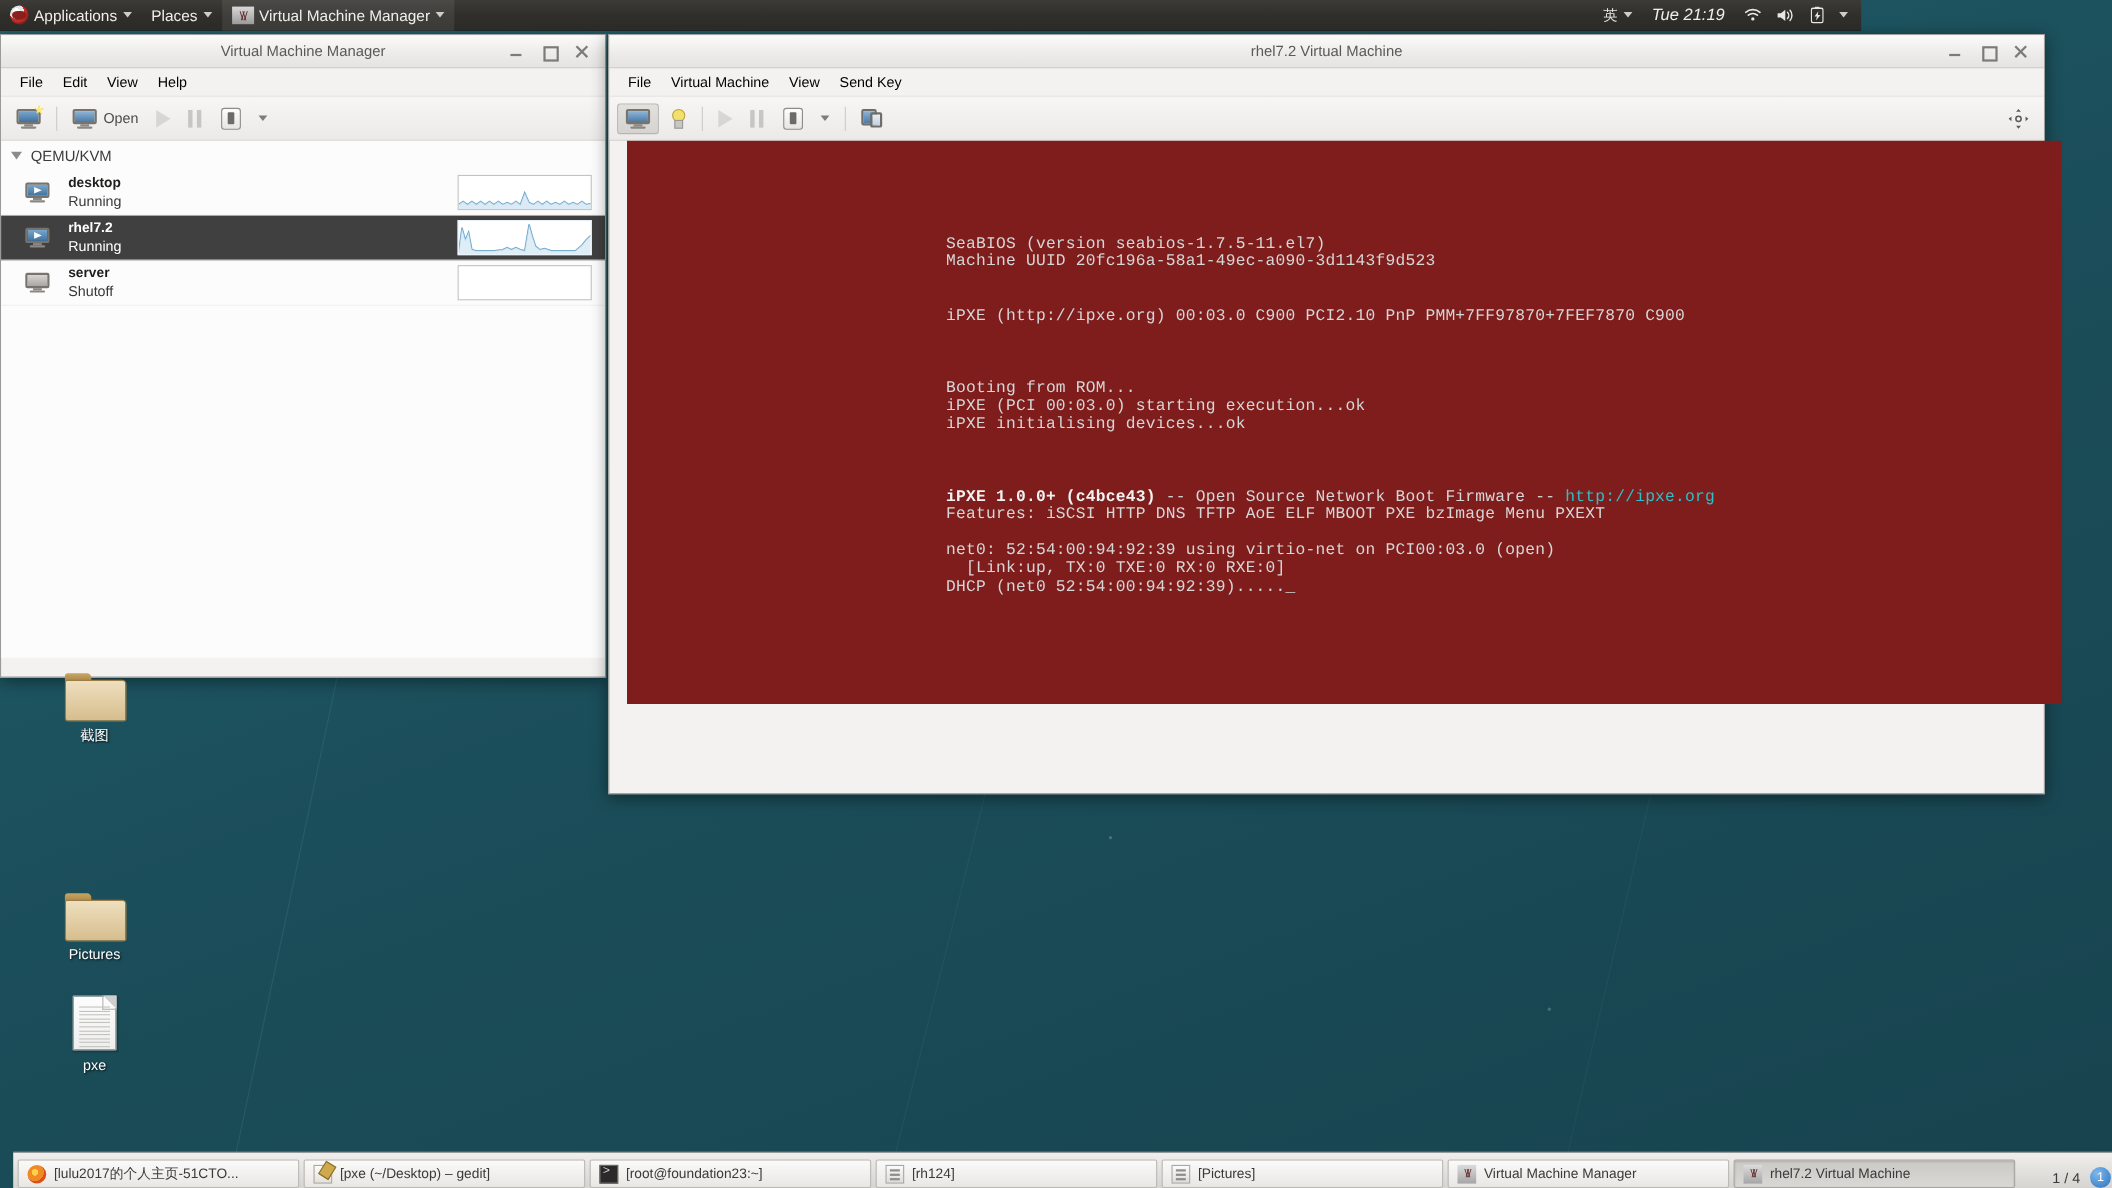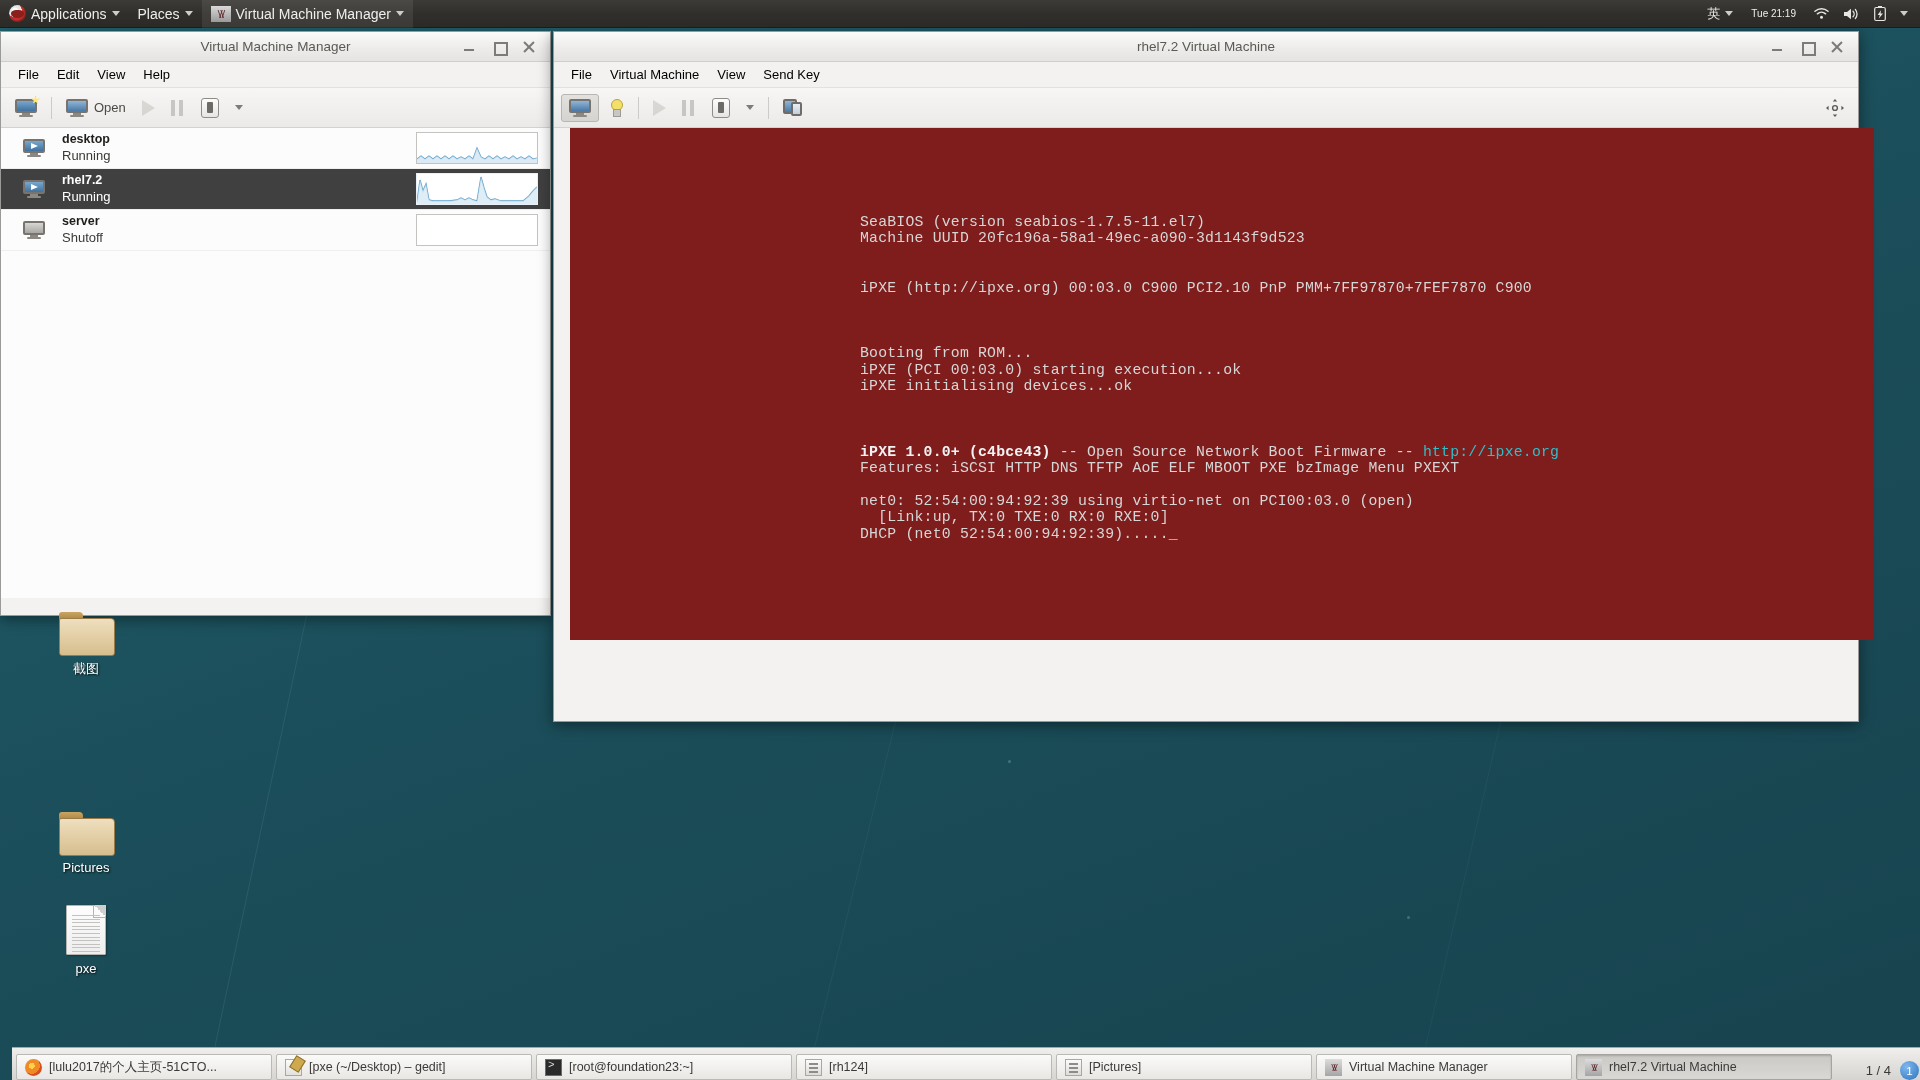--- a/index.html
+++ b/index.html
@@ -19,21 +19,21 @@
   
   .wall-streak {
     position: absolute; pointer-events: none;
     background: linear-gradient(to right, rgba(255,255,255,0.00), rgba(140,220,235,0.10), rgba(255,255,255,0.00));
     width: 2px; transform-origin: top left;
   }
   .wall-dot { position:absolute; width:3px; height:3px; border-radius:50%; background:rgba(190,235,245,0.25); }
 
   
   #top-panel {
-    position: absolute; top: 0; left: 0; width: 1920px; height: 28px;
+    position: absolute; top: 0; left: 0; width: 1692px; height: 28px;
     background: linear-gradient(to bottom, #3c3b37 0%, #302f2c 50%, #2b2a27 100%);
     border-bottom: 1px solid #1c1b19;
     display: flex; align-items: center;
     color: #e6e4e0; font-size: 14px;
     z-index: 500;
   }
   .panel-item {
     display: flex; align-items: center; gap: 5px;
     height: 28px; padding: 0 9px; color: #efeeec;
     white-space: nowrap;
@@ -58,21 +58,21 @@
     width: 20px; height: 16px; position: relative; display:inline-block;
     background: linear-gradient(to bottom, #d9d9d9, #9a9a9a);
   }
   .vmm-mini-logo::before{
     content:'\\/\\/'; position:absolute; inset:0; font-size:12px; line-height:16px;
     color:#5a1f22; font-weight:bold; letter-spacing:-2px; text-align:center;
     font-family:"Liberation Serif", serif;
   }
   #tray { margin-left: auto; display: flex; align-items: center; gap: 2px; padding-right: 6px; }
   .tray-ico { display:flex; align-items:center; justify-content:center; height:28px; padding:0 6px; color:#e8e6e3; font-size:13px; }
-  #clock { font-size: 10px; color: #f0eeeb; padding: 0 10px; }
+  #clock { font-size: 15px; color: #f0eeeb; padding: 0 10px; font-style: italic; }
 
   
   .window {
     position: absolute;
     background: #f3f2f1;
     border: 1px solid #9a9a98;
     box-shadow: 0 3px 14px rgba(0,0,0,0.45);
   }
   .titlebar {
     height: 30px;
@@ -370,20 +370,24 @@
           <i></i>
         </span>
     </div>
     <div class="tb-btn">
       <span class="caret-dn" style="border-top-color:#7e7c78"></span>
     </div>
   </div>
 
 
   <div class="vmlist">
+    <div class="group-row">
+      <span class="tri-open"></span>
+      <span>QEMU/KVM</span>
+    </div>
 
     <div class="vm-row">
       <span class="vm-ico">
         <span class="mon">
             <span class="screen"></span>
             <span class="play"></span>
             <span class="stand"></span>
             <span class="base"></span>
           </span>
       </span>

